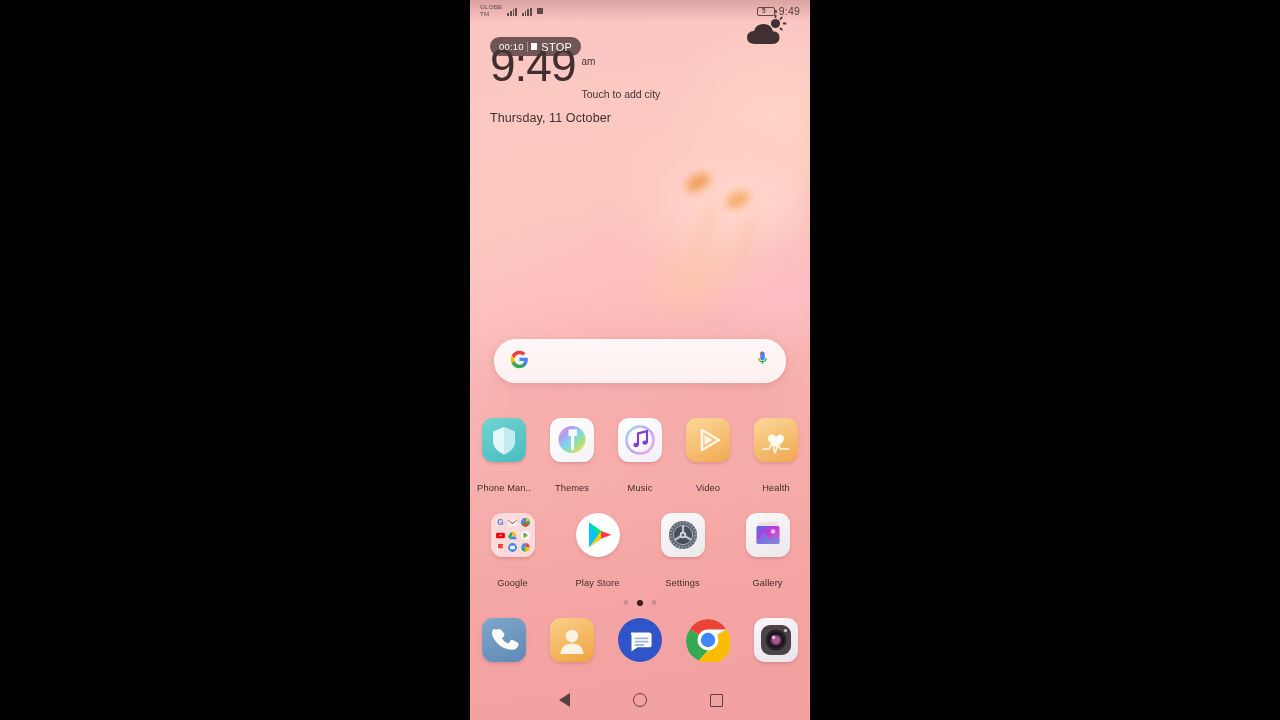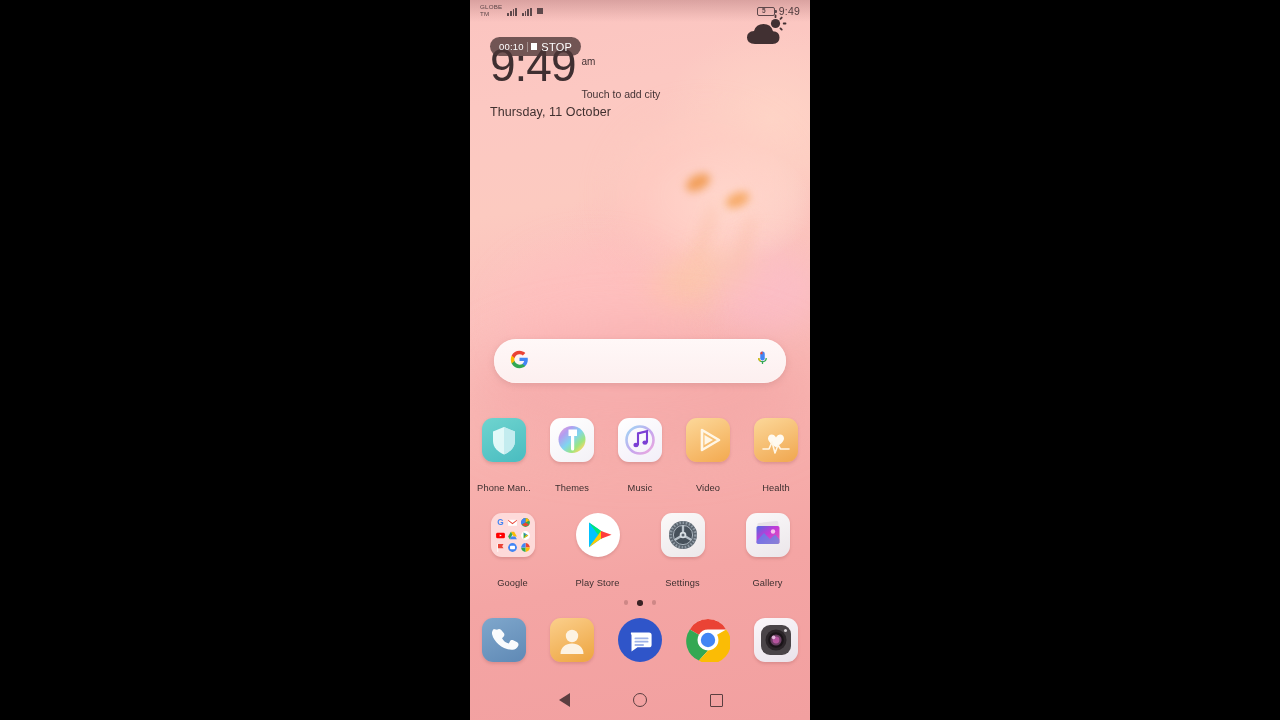--- a/index.html
+++ b/index.html
@@ -58,21 +58,21 @@
   #rec-pill .stoptxt { font-size:11px; color:#fff; letter-spacing:.3px; }
 
   
   #clockwidget { position:absolute; left:20px; top:42px; width:300px; z-index:20; }
   .clockrow { display:flex; align-items:flex-start; }
   .bigtime { font-size:46px; line-height:46px; color:#3f2f31; font-weight:300; letter-spacing:-1px;
              font-family:"Liberation Sans", sans-serif; }
   .clockside { margin-left:6px; margin-top:14px; }
   .ampm { font-size:10px; color:#443335; line-height:12px; }
   .addcity { font-size:10.5px; color:#443335; line-height:14px; margin-top:19px; }
-  .datetxt { font-size:12.5px; color:#40302f; margin-top:4px; letter-spacing:.1px; }
+  .datetxt { font-size:12.5px; color:#40302f; margin-top:10px; letter-spacing:.1px; }
 
   
   #weather { position:absolute; right:22px; top:14px; width:44px; height:36px; }
 
   
   #searchbar {
     position:absolute; left:24px; top:339px; width:292px; height:44px; z-index:20;
     border-radius:23px;
     background:linear-gradient(180deg, rgba(255,250,250,.97) 0%, rgba(253,243,243,.95) 100%);
     box-shadow:0 2px 7px rgba(150,90,90,.22), 0 0 0 .5px rgba(255,255,255,.6) inset;

